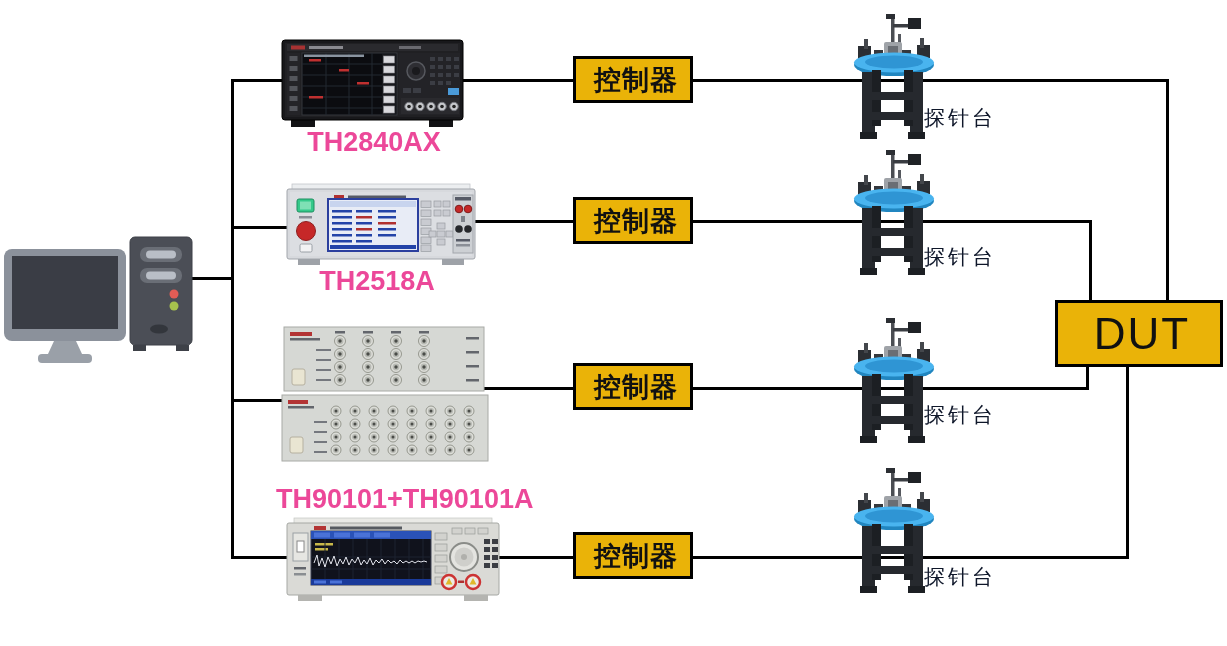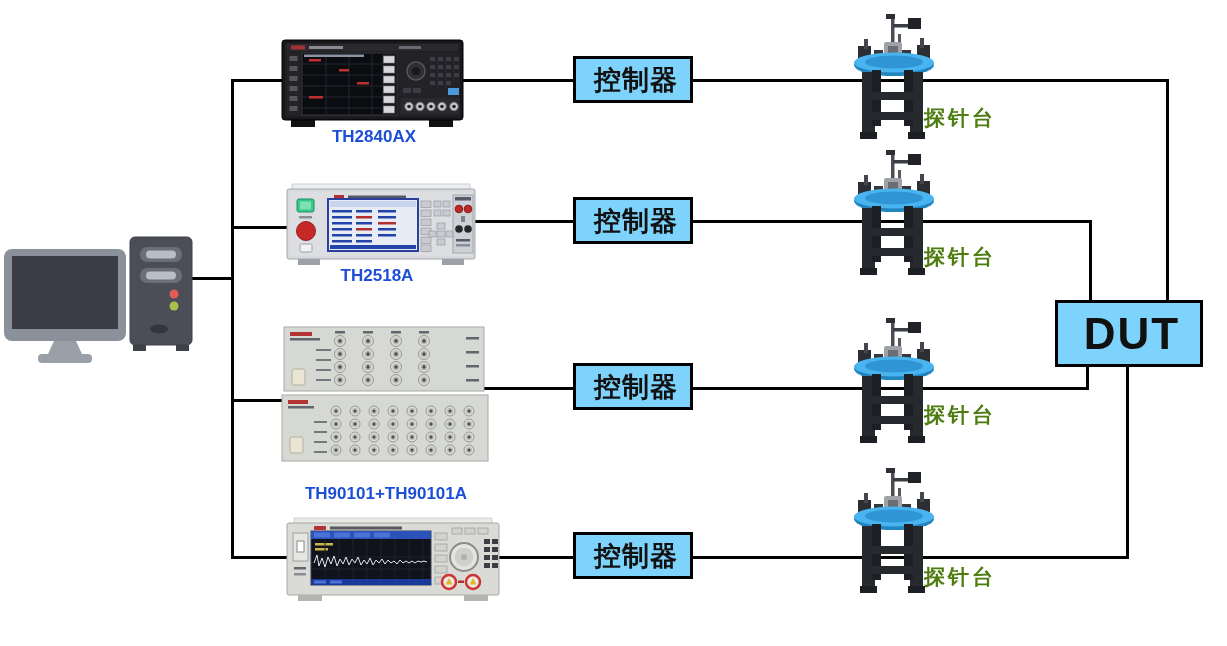--- a/index.html
+++ b/index.html
@@ -3,29 +3,29 @@
 <meta charset="utf-8">
 <style>
   html,body{margin:0;padding:0;background:#ffffff;}
   #canvas{
     position:relative;width:1227px;height:646px;background:#ffffff;overflow:hidden;
     font-family:"Liberation Sans","DejaVu Sans",sans-serif;color:#111;
   }
   .abs{position:absolute;}
   .line{position:absolute;background:#000;}
   .node-box{
-    position:absolute;box-sizing:border-box;border:3px solid #000;background:#7dd3fc;
+    position:absolute;box-sizing:border-box;border:3px solid #000;background:#eab308;
     display:flex;align-items:center;justify-content:center;padding-left:6px;
   }
   .ctrl-box{width:120px;height:47px;left:573px;font-size:27px;font-weight:700;letter-spacing:1px;}
-  .dut-box{left:1055px;top:300px;width:148px;height:67px;font-size:44px;font-weight:700;letter-spacing:2px;}
+  .dut-box{left:1055px;top:300px;width:168px;height:67px;font-size:44px;font-weight:400;letter-spacing:2px;}
   .inst-label{
-    position:absolute;width:220px;text-align:center;font-size:17px;font-weight:700;color:#1d4ed8;
+    position:absolute;width:220px;text-align:center;font-size:27px;font-weight:700;color:#ec4899;
   }
-  .probe-label{position:absolute;font-size:21px;font-weight:700;color:#4d7c0f;letter-spacing:3px;}
+  .probe-label{position:absolute;font-size:21px;font-weight:400;color:#0f172a;letter-spacing:3px;}
 </style>
 </head>
 <body>
 
 <div id="canvas">
 
   <div class="line" style="left:231px;top:79px;width:3px;height:480px;"></div>
   <div class="line" style="left:188px;top:277px;width:45px;height:3px;"></div>
 
   <div class="line" style="left:231px;top:79px;width:55px;height:3px;"></div>

